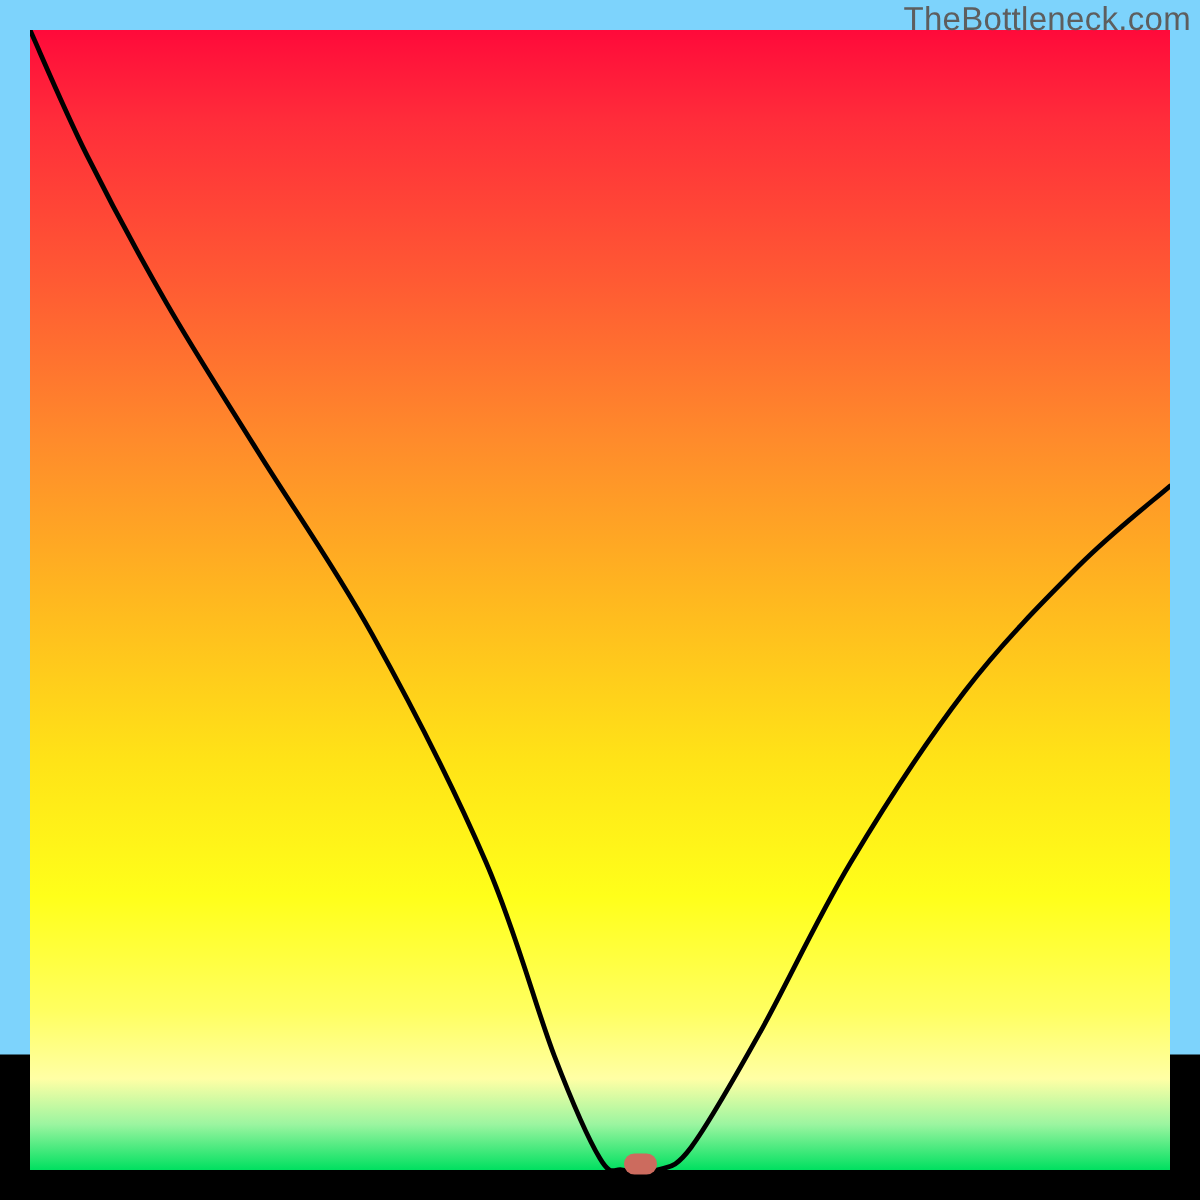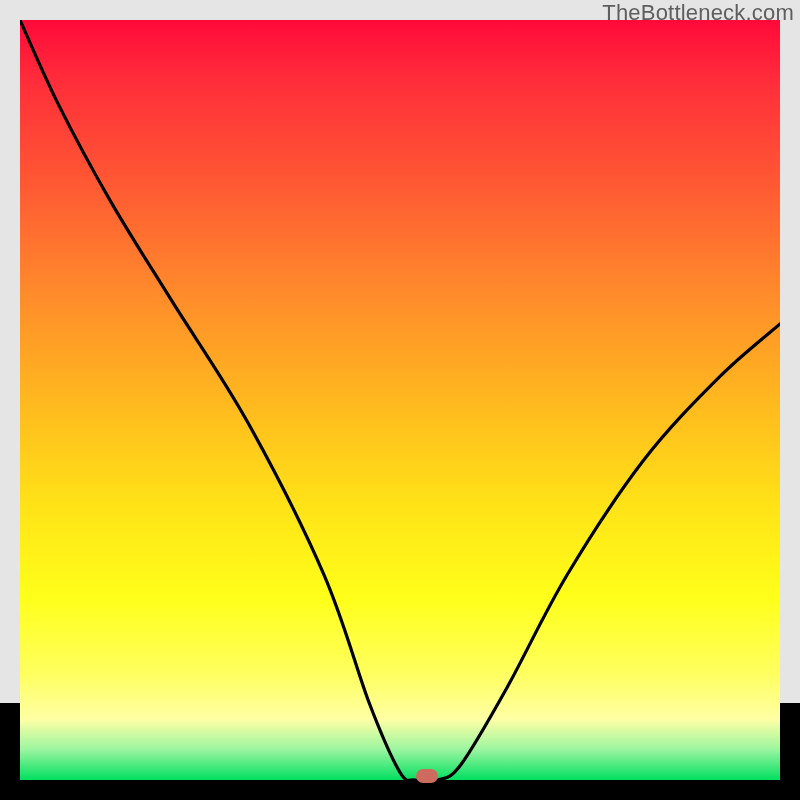--- a/index.html
+++ b/index.html
@@ -8,21 +8,21 @@
     width: 800px;
     height: 800px;
     background: #000;
     overflow: hidden;
     font-family: Arial, Helvetica, sans-serif;
   }
   .frame {
     position: relative;
     width: 800px;
     height: 703px;
-    background: #e5e5e5;
+    background: #7dd3fc;
   }
   .plot-area {
     position: absolute;
     left: 20px;
     top: 20px;
     width: 760px;
     height: 760px;
     background: linear-gradient(to bottom,
       #ff0a3a 0%,
       #ff2d3a 8%,

